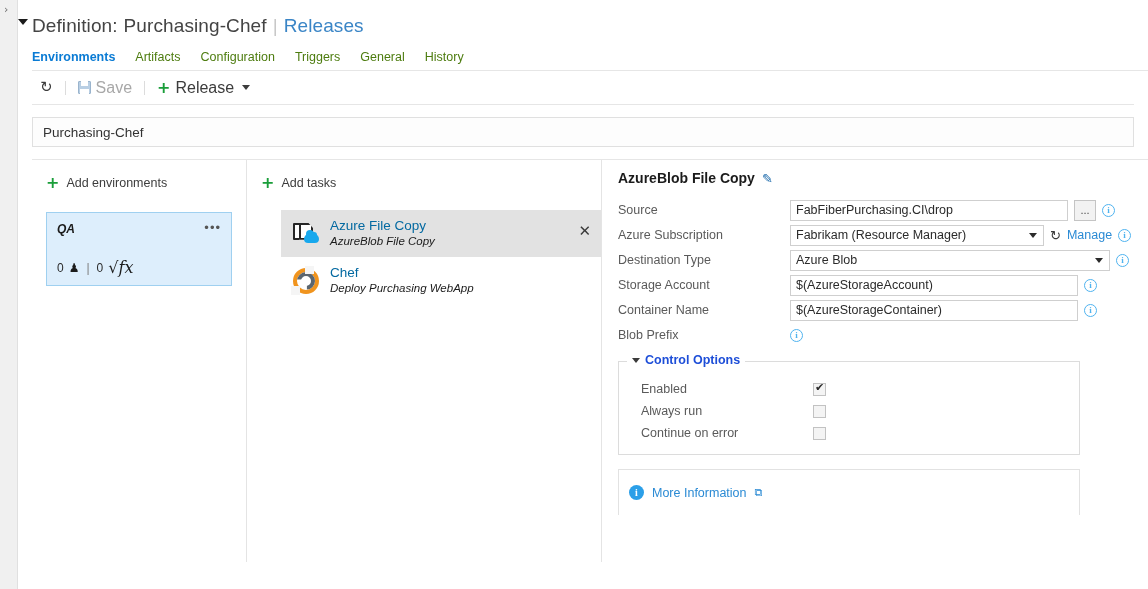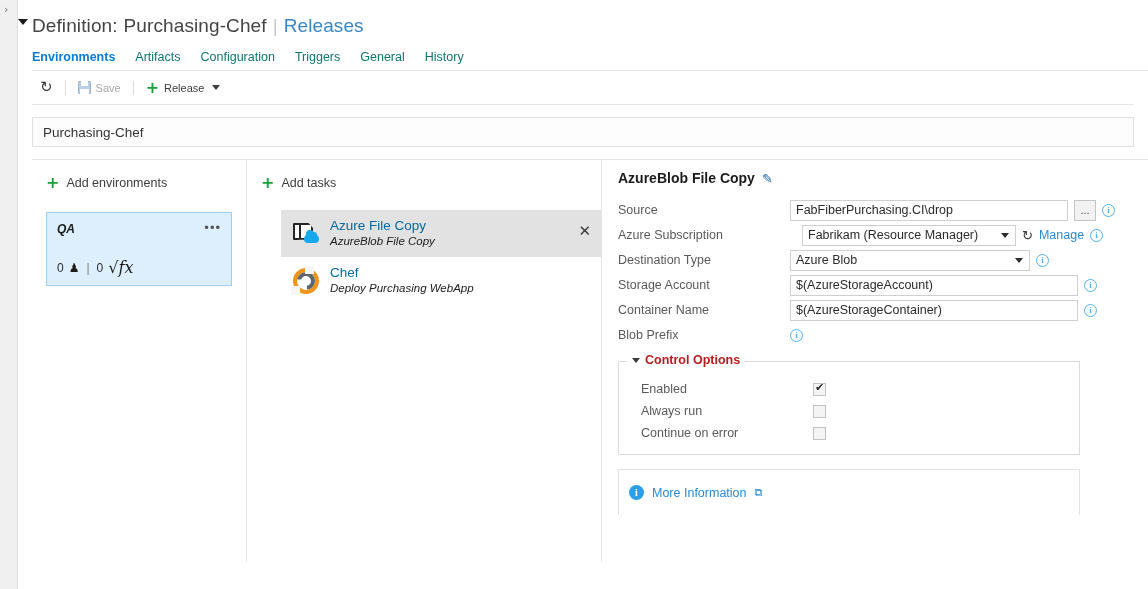--- a/index.html
+++ b/index.html
@@ -39,32 +39,32 @@
   .title-sep { color: #c8c8c8; font-weight: 300; }
   .title-link { color: #3a85c6; }
 
   
   .tabs {
     margin: 12px 0 0 14px;
     display: flex; align-items: flex-end; gap: 20px;
     border-bottom: 1px solid #e6e6e6;
     padding-bottom: 6px; padding-right: 14px;
   }
-  .tab { font-size: 12.5px; color: #0f766e; cursor: default; white-space: nowrap; }
+  .tab { font-size: 12.5px; color: #4d7c0f; cursor: default; white-space: nowrap; }
   .tab.active { color: #0a7bd4; font-weight: bold; }
 
   
   .toolbar {
     margin-left: 14px; margin-right: 14px;
     height: 34px; display: flex; align-items: center; gap: 0px;
     border-bottom: 1px solid #e6e6e6;
   }
   .tb-item { display: flex; align-items: center; gap: 5px; padding: 0 8px; height: 26px; }
   .tb-sep { width: 1px; height: 14px; background: #dcdcdc; margin: 0 4px; }
-  .tb-label { font-size: 11px; color: #a8a8a8; }
+  .tb-label { font-size: 16px; color: #a8a8a8; }
   .tb-label.enabled { color: #3c3c3c; }
   .icon-refresh { font-size: 15px; color: #3c3c3c; line-height: 1;
     font-family: "DejaVu Sans", sans-serif; }
   .icon-save { width: 13px; height: 13px; position: relative; display:inline-block; }
   .icon-save .body { position:absolute; inset:0; background:#b9cfe4; border:1px solid #9ab4cd; border-radius:1px;}
   .icon-save .shutter { position:absolute; left:3px; top:0px; width:7px; height:5px; background:#ffffff; }
   .icon-save .lbl { position:absolute; left:2px; bottom:0px; width:9px; height:5px; background:#ffffff; }
   .icon-plus { color: #1a9e3a; font-size: 16px; font-weight: bold; line-height: 1;
     font-family: "DejaVu Sans", sans-serif; }
   .caret-down { width:0;height:0;border-left:4px solid transparent;border-right:4px solid transparent;
@@ -162,39 +162,39 @@
   .btn-ellipsis {
     width: 22px; height: 21px; border: 1px solid #c4c4c4; background: #f2f2f2;
     font-size: 11px; color: #4a4a4a; line-height: 18px; text-align: center;
   }
   .sel-wrap { position: relative; display:inline-block; }
   .sel {
     height: 21px; border: 1px solid #cfcfcf; background:#fff;
     font-size: 12.5px; color: #2b2b2b; padding: 0 20px 0 5px;
     line-height: 19px; white-space: nowrap; overflow: hidden;
   }
-  .sel.w1 { width: 214px; margin-left: 12px; }
-  .sel.w2 { width: 240px; }
+  .sel.w1 { width: 254px; }
+  .sel.w2 { width: 320px; }
   .sel-arrow { position:absolute; right: 7px; top: 8px;
     width:0;height:0;border-left:4px solid transparent;border-right:4px solid transparent;
     border-top:5px solid #2b2b2b; }
   .refresh-sm { font-size: 13px; color:#3c3c3c; font-family:"DejaVu Sans", sans-serif; line-height:1; }
   .manage-link { font-size: 12.5px; color:#2a8ad4; }
   .info-icon {
     width: 13px; height: 13px; border-radius: 50%;
     border: 1.6px solid #4fb3ef; color: #4fb3ef;
     font-size: 9px; line-height: 10px; text-align: center; font-weight: bold;
     font-family: "Liberation Serif", serif; flex: 0 0 13px;
   }
 
   
   .ctl-group { margin-top: 14px; border: 1px solid #dcdcdc; padding: 6px 0 10px 0;
     position: relative; width: 462px; }
   .ctl-legend { position: absolute; top: -9px; left: 8px; background: #fff; padding: 0 5px;
-    font-size: 12.5px; font-weight: bold; color: #b91c1c; display:flex; align-items:center; gap:5px; }
+    font-size: 12.5px; font-weight: bold; color: #1d4ed8; display:flex; align-items:center; gap:5px; }
   .tri-down { width:0;height:0;border-left:4px solid transparent;border-right:4px solid transparent;
     border-top:5px solid #3a3a3a; }
   .ctl-row { display:flex; align-items:center; height: 22px; padding-left: 22px; }
   .ctl-label { width: 172px; flex:0 0 172px; font-size: 12.5px; color: #5a5a5a; }
   .cb { width: 13px; height: 13px; border: 1px solid #c2c2c2; background: #f4f4f4; position: relative; }
   .cb.checked:after { content:"\2714"; position:absolute; left:1px; top:-3px;
     font-size: 11px; color:#2b2b2b; font-family:"DejaVu Sans", sans-serif; }
 
   .more-box { margin-top: 14px; border: 1px solid #e2e2e2; border-bottom: none;
     width: 462px; height: 46px; display:flex; align-items:center; padding-left: 10px; gap: 8px; }

